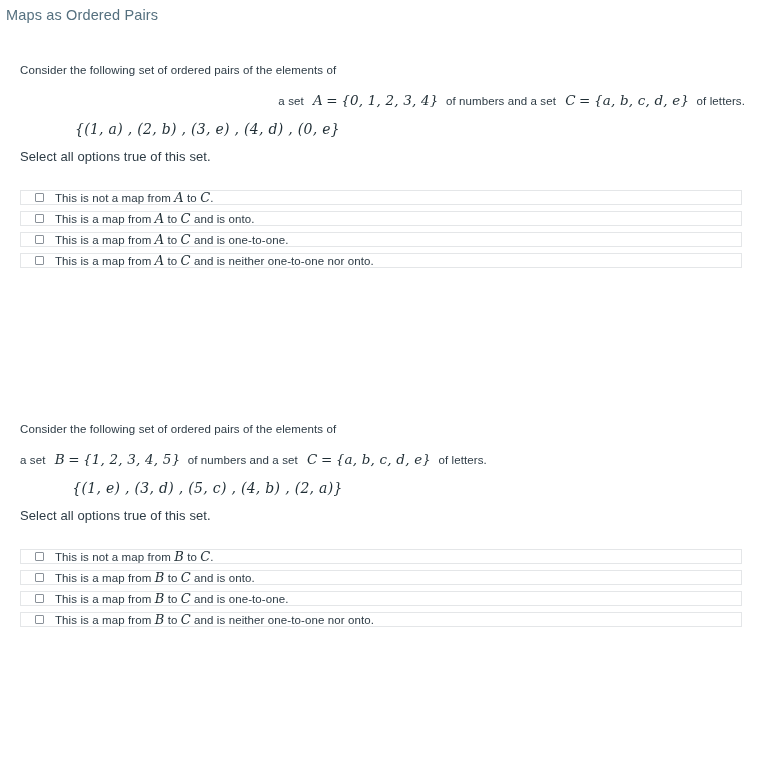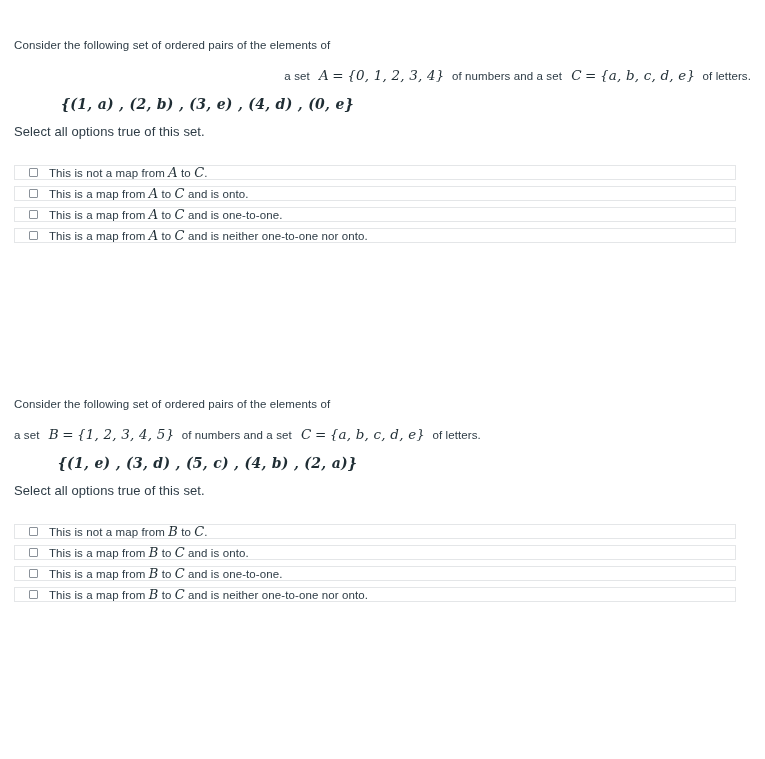--- a/index.html
+++ b/index.html
@@ -25,21 +25,21 @@
     font-size: 14.5px;
     font-weight: 400;
     color: #55707f;
     letter-spacing: 0.15px;
     margin: 0;
     padding: 5px 0 0 6px;
     line-height: 20px;
   }
 
   .question-block {
-    padding: 0 14px;
+    padding: 0 20px;
   }
 
   .q-line {
     font-size: 11.5px;
     color: #2d3b45;
     line-height: 16px;
     letter-spacing: 0.1px;
   }
 
   .q-intro {
@@ -66,21 +66,20 @@
   }
 
   .q-pairs {
     text-align: center;
     font-family: "DejaVu Serif", "Liberation Serif", serif;
     font-style: italic;
     font-size: 14px;
     letter-spacing: 0.3px;
     color: #1f2d34;
     padding-right: 350px;
-    font-weight: bold;
   }
 
   .q-select {
     font-size: 13px;
     color: #2d3b45;
     letter-spacing: 0.1px;
   }
 
   .options {
     margin: 0;
@@ -115,20 +114,21 @@
     color: #2d3b45;
     letter-spacing: 0.1px;
     white-space: nowrap;
   }
 </style>
 </head>
 <body>
 
 <div class="page">
 
+  <h1 class="page-title">Maps as Ordered Pairs</h1>
 
   <div class="question-block" style="margin-top:37px;">
 
     <div class="q-line q-intro">Consider the following set of ordered pairs of the elements of</div>
 
     <div class="q-line q-setdef" style="margin-top:14px;text-align:right;">
       <span>a set</span>
       <span class="math" style="margin-left:6px;">A</span>
       <span class="math up">=</span>
       <span class="math">{0, 1, 2, 3, 4}</span>

